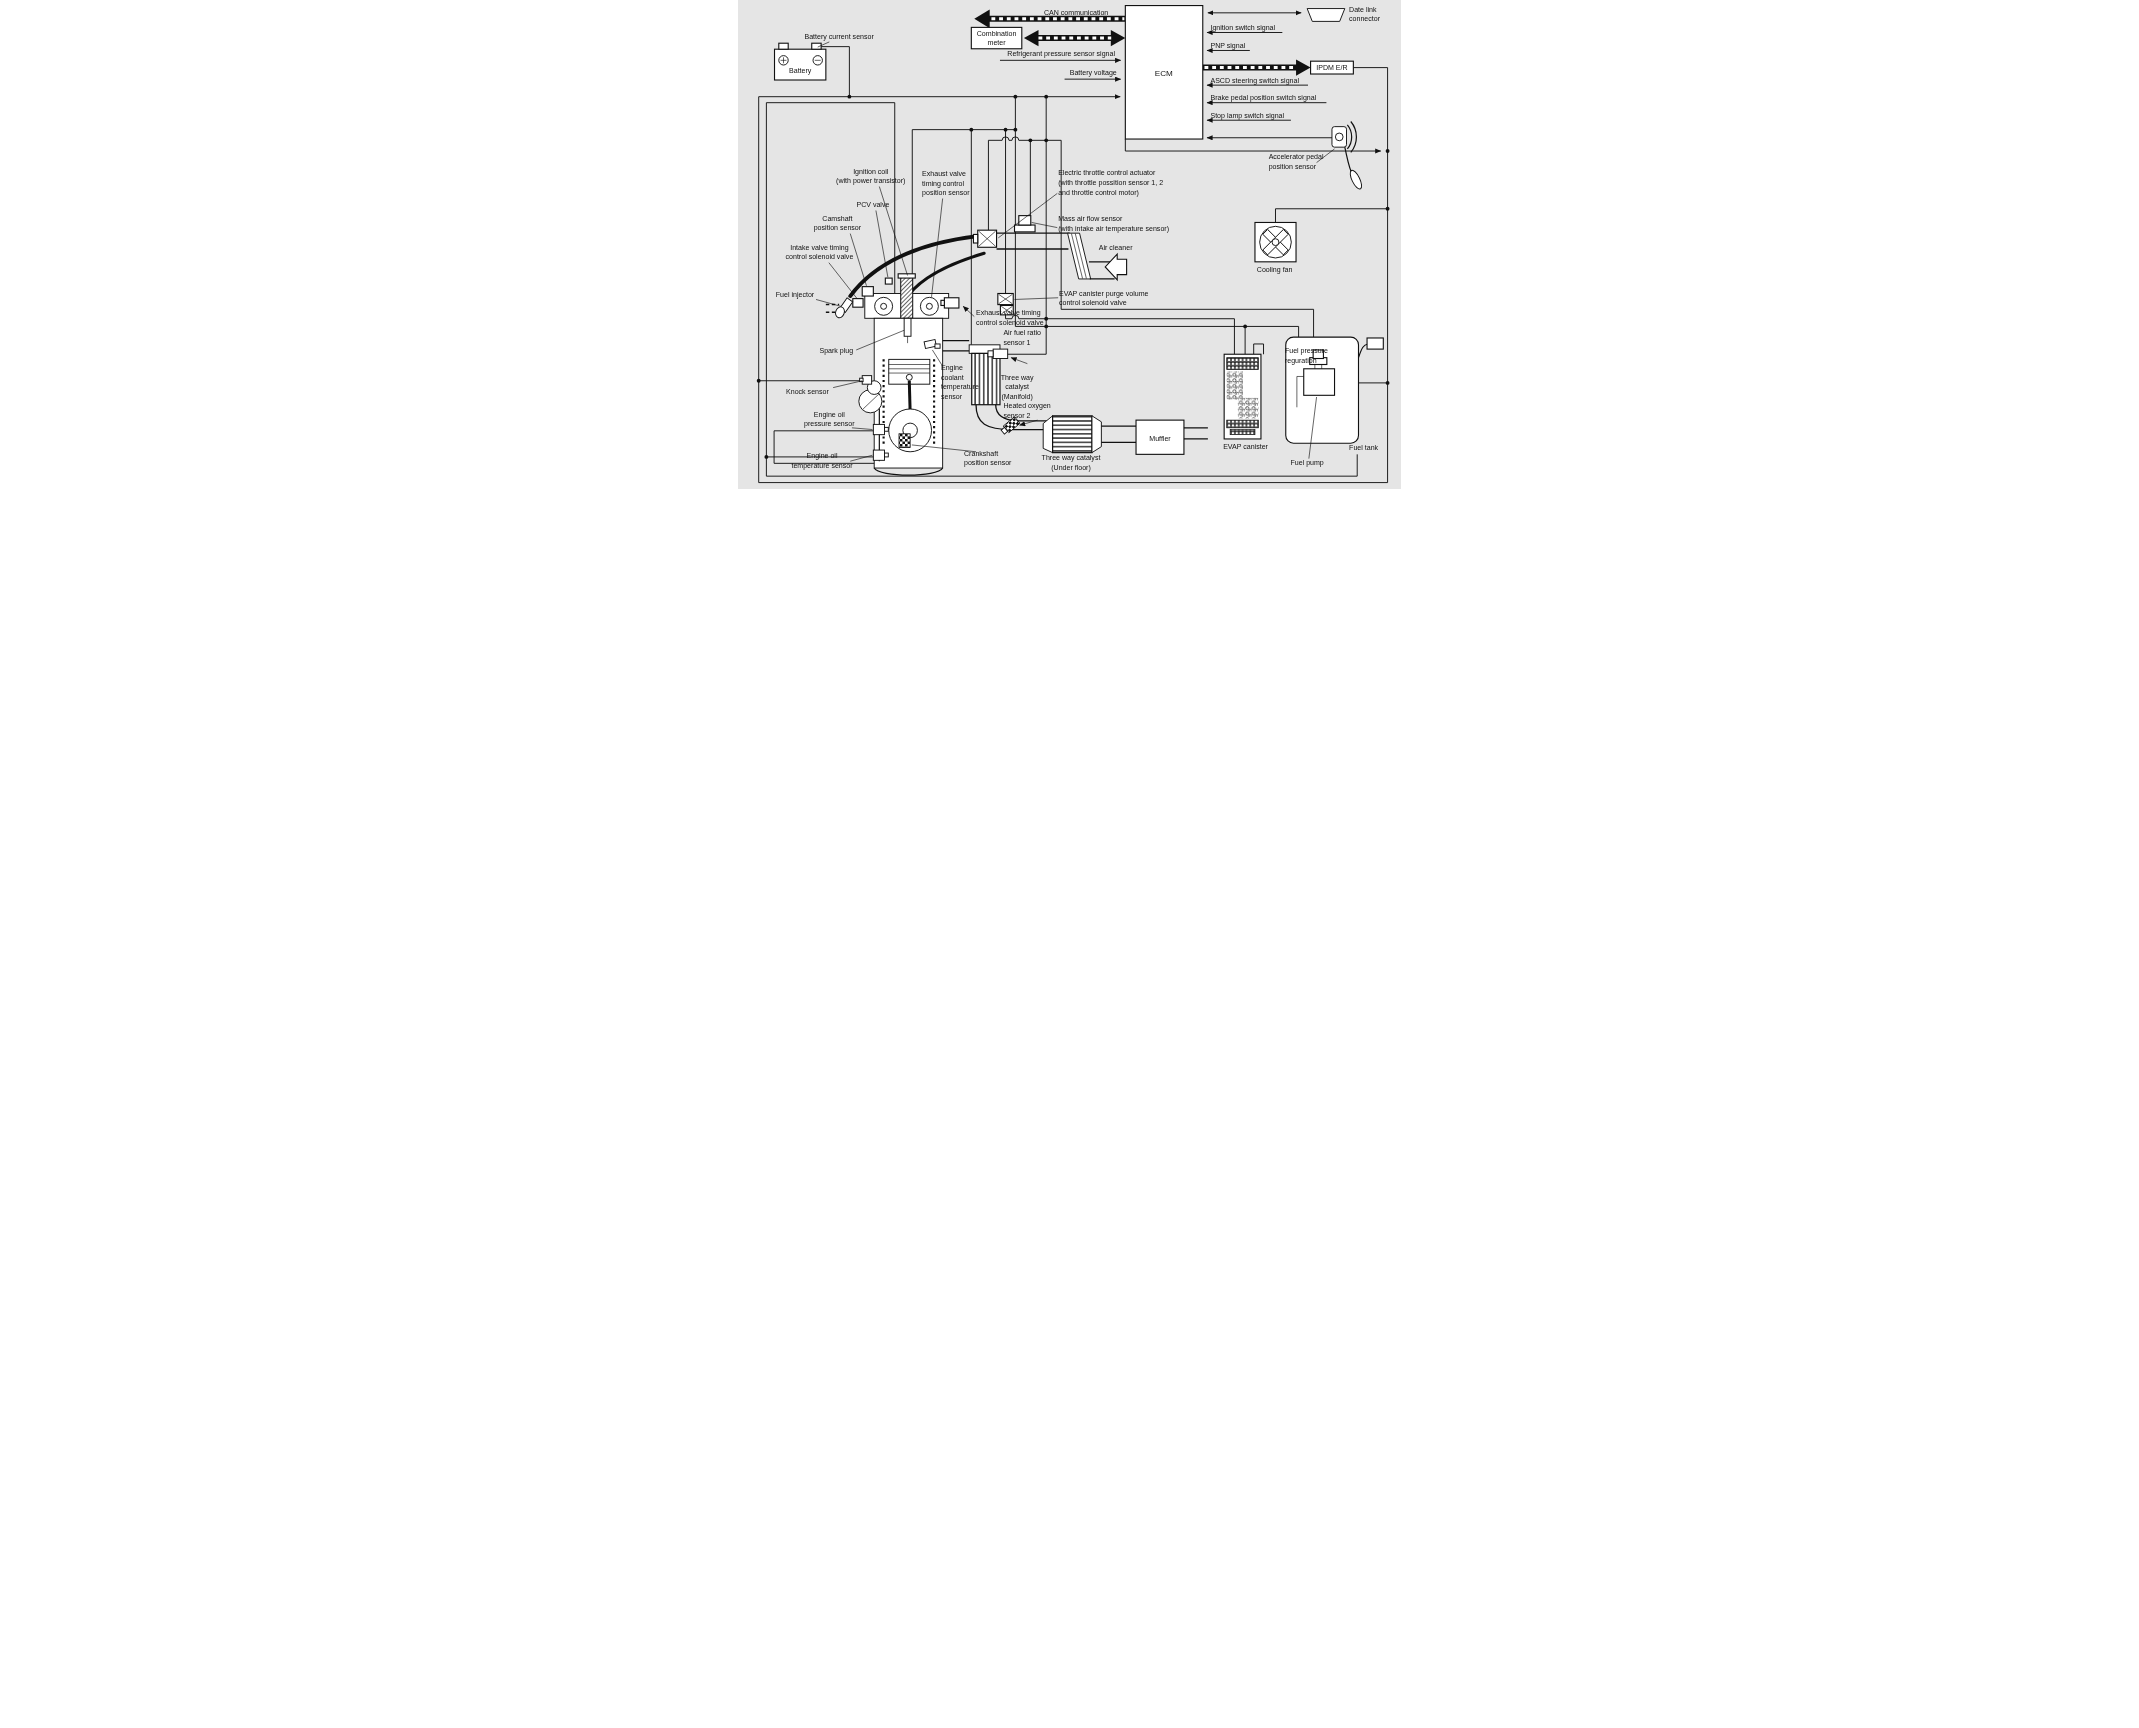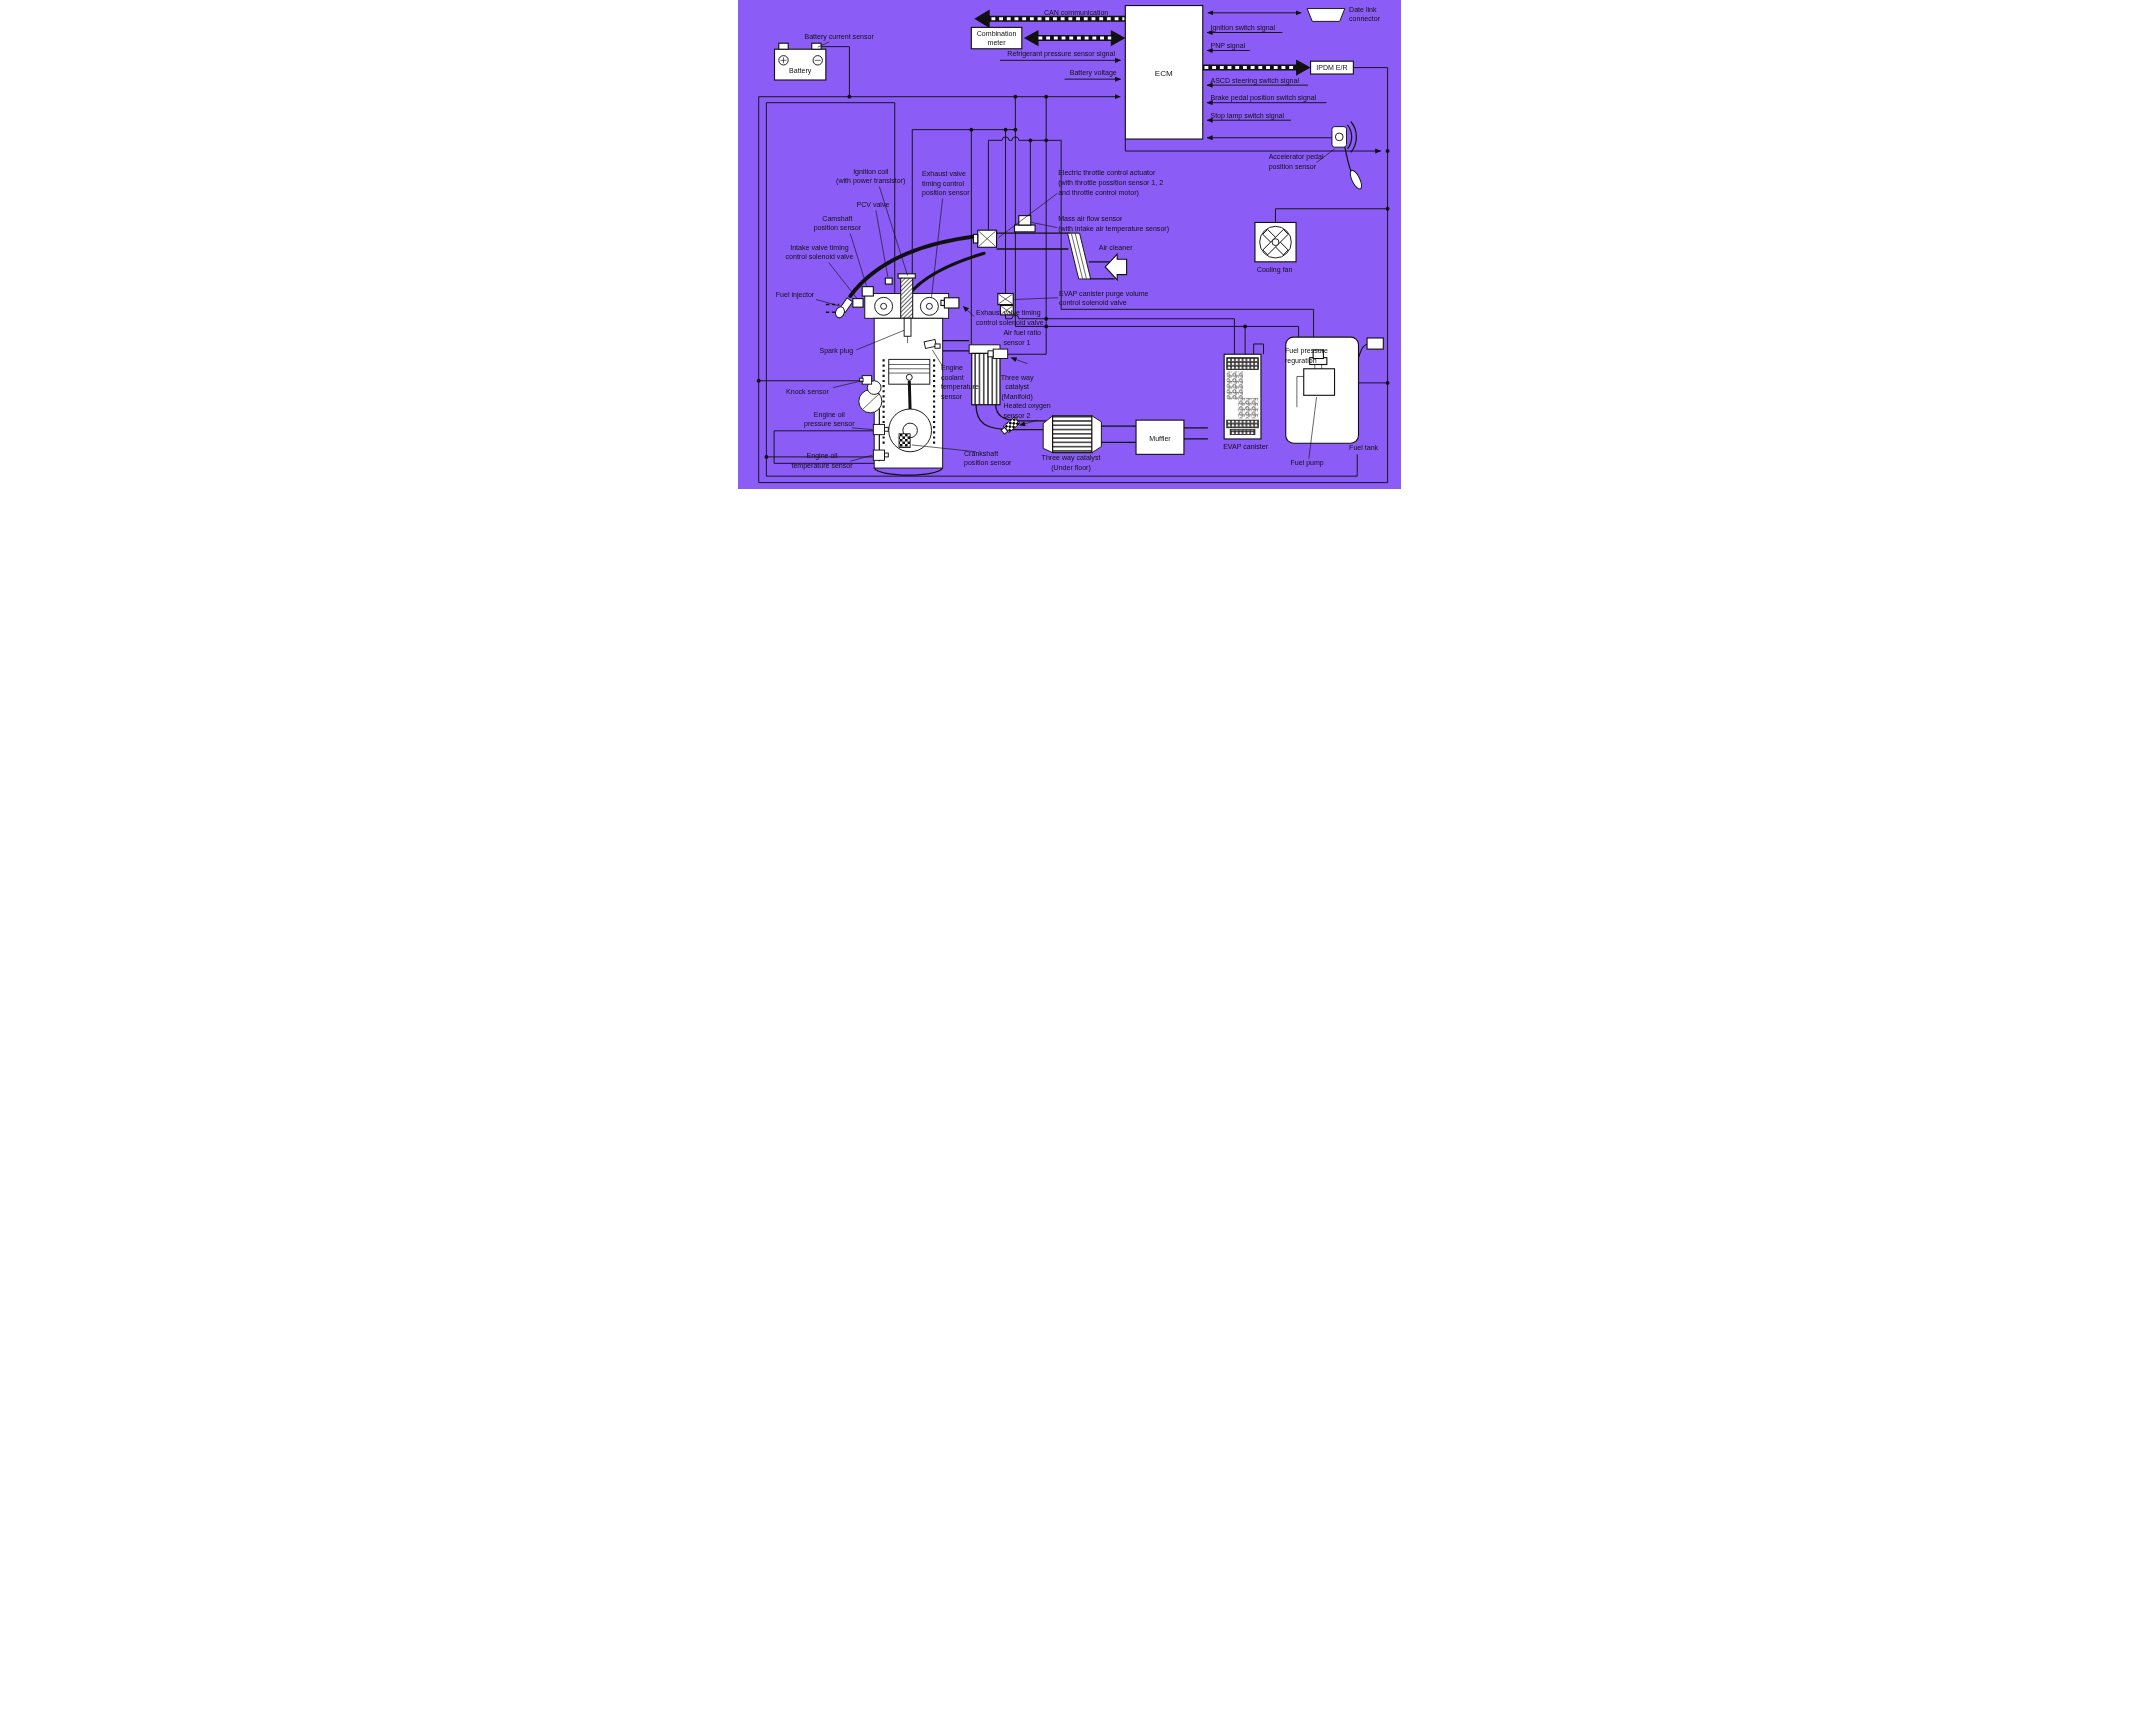--- a/index.html
+++ b/index.html
@@ -1,16 +1,16 @@
 <!DOCTYPE html>
 <html style="font-size:6.8px"><head>
 <meta charset="utf-8">
 <style>
   html,body{margin:0;padding:0;background:#fff;}
-  .stage{position:relative;width:663px;height:489px;background:#8b5cf6;margin:0 auto;}
+  .stage{position:relative;width:663px;height:489px;background:#e5e5e5;margin:0 auto;}
   svg{display:block;width:100%;height:100%;}
   text{font-family:"Liberation Sans","DejaVu Sans",sans-serif;fill:#111;font-size:16.5px;}
   .big{font-size:19px;}
   .w{stroke:#111;stroke-width:2.2;fill:none;}
   .thin{stroke:#111;stroke-width:1.5;fill:none;}
   .art{stroke:#111;stroke-width:2.8;fill:none;}
   .art2{stroke:#111;stroke-width:2.2;fill:#fff;}
   .box{fill:#fff;stroke:#111;stroke-width:2.6;}
   .dot{fill:#111;stroke:none;}
   .blk{fill:#111;stroke:none;}

